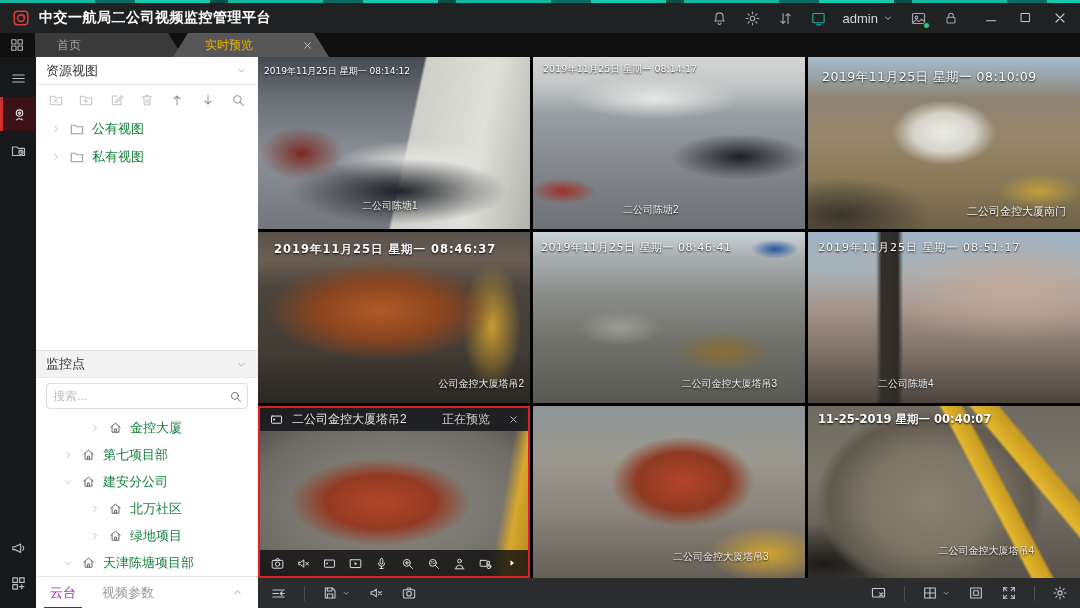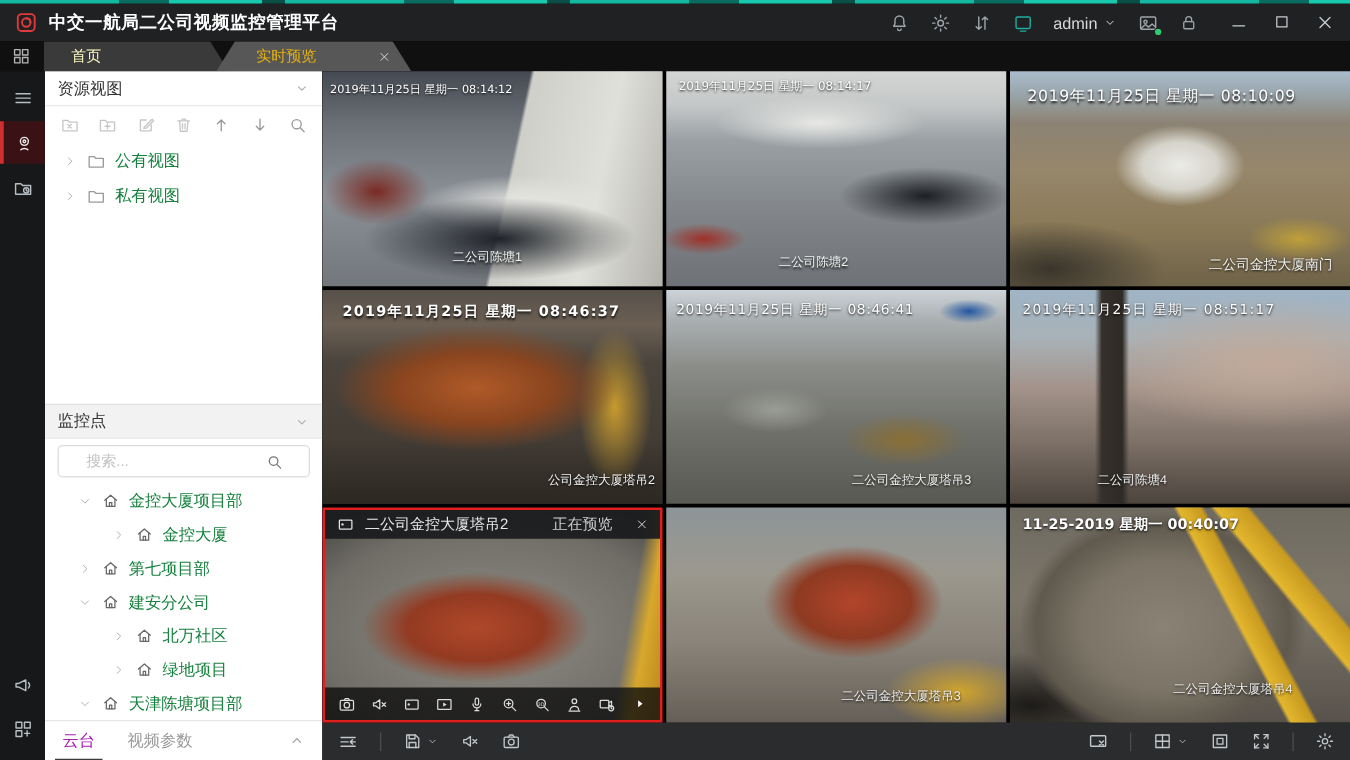--- a/index.html
+++ b/index.html
@@ -15,21 +15,21 @@
   .tb-right{margin-left:auto;display:flex;align-items:center;gap:16px;color:#9fa6ab}
   .teal{color:#1fae9e}
   .admin{display:flex;align-items:center;gap:4px;color:#d7dadc;font-size:13px;cursor:default}
   .avatar-wrap{position:relative}
   .dot{position:absolute;right:-3px;bottom:-2px;width:7px;height:7px;border-radius:50%;background:#2ecc71;border:1px solid #1f2123}
   .win{display:flex;gap:19px;margin-left:8px;color:#c7cdd1}
   
   .tabbar{height:24px;flex:none;background:#101010;display:flex;align-items:flex-end;color:#c7c7c7}
   .tabgrid{margin:0 10px 4px 9px;color:#b5b5b5}
   .tab{height:24px;display:flex;align-items:center;font-size:12px}
-  .tab1{width:148px;background:#3a3a3a;color:#fef9c3;padding-left:22px;
+  .tab1{width:148px;background:#3a3a3a;color:#a3a3a3;padding-left:22px;
     clip-path:polygon(0 0,calc(100% - 15px) 0,100% 100%,0 100%)}
   .tab2{width:156px;background:#575757;color:#eab308;padding:0 16px 0 32px;margin-left:-10px;
     clip-path:polygon(15px 0,calc(100% - 15px) 0,100% 100%,0 100%);display:flex;align-items:center}
   .tab2 .tclose{margin-left:auto;color:#e0e0e0}
   
   .main{flex:1;display:flex;min-height:0}
   .rail{width:36px;flex:none;background:#17181a;display:flex;flex-direction:column;align-items:stretch;padding-top:4px;color:#b9bec2}
   .ritem{height:34px;display:flex;align-items:center;justify-content:center;margin-bottom:2px}
   .ritem.sel{background:#3a1215;border-left:3px solid #cf2f2f;color:#e8e8e8}
   .rspacer{flex:1}
@@ -44,21 +44,21 @@
   .trow{height:28px;display:flex;align-items:center;gap:7px;font-size:13px;color:#15803d;cursor:default}
   .trow .chev{color:#b0b0b0}
   .trow .fo{color:#9a9a9a}
   .trow .hm{color:#666}
   .rtree .trow{padding-left:14px}
   .mtree .trow{height:27px}
   .mtree .lv0{padding-left:26px}
   .mtree .lv1{padding-left:53px}
   .gap{flex:1}
   .searchwrap{padding:5px 10px;flex:none}
-  .search{height:26px;border:1px solid #dcdcdc;border-radius:4px;display:flex;align-items:center;padding:0 20px;gap:6px}
+  .search{height:26px;border:1px solid #dcdcdc;border-radius:4px;display:flex;align-items:center;padding:0 4px;gap:6px}
   .search input{border:0;outline:0;flex:1;min-width:0;font-size:12px;color:#333;font-family:inherit;background:transparent}
   .search input::placeholder{color:#c2c2c2}
   .search .ic{color:#777}
   .panel-tabs{height:32px;flex:none;margin-top:auto;border-top:1px solid #e6e6e6;display:flex;align-items:center;padding:0 14px;gap:26px;font-size:13px;color:#999}
   .pt{position:relative;cursor:default}
   .pt-active{color:#a21caf}
   .pt-active::after{content:"";position:absolute;left:-6px;right:-6px;bottom:-8px;height:3px;background:#3c3c3c}
   .panel-tabs .chev{margin-left:auto;color:#999}
   
   .content{flex:1;display:flex;flex-direction:column;min-width:0;background:#000}
@@ -480,29 +480,20 @@
       </div>
       <div class="searchwrap">
         <div class="search">
           <input type="text" placeholder="搜索..." style="">
           <svg class="ic" width="15" height="15">
               <use href="#i-search"></use>
             </svg>
         </div>
       </div>
       <div class="mtree">
-        <div class="trow lv0">
-          <svg class="ic chev" width="12" height="12">
-              <use href="#i-chevd"></use>
-            </svg>
-          <svg class="ic hm" width="15" height="15">
-              <use href="#i-home"></use>
-            </svg>
-          <span>金控大厦项目部</span>
-        </div>
         <div class="trow lv1">
           <svg class="ic chev" width="12" height="12">
               <use href="#i-chevr"></use>
             </svg>
           <svg class="ic hm" width="15" height="15">
               <use href="#i-home"></use>
             </svg>
           <span>金控大厦</span>
         </div>
         <div class="trow lv0">

